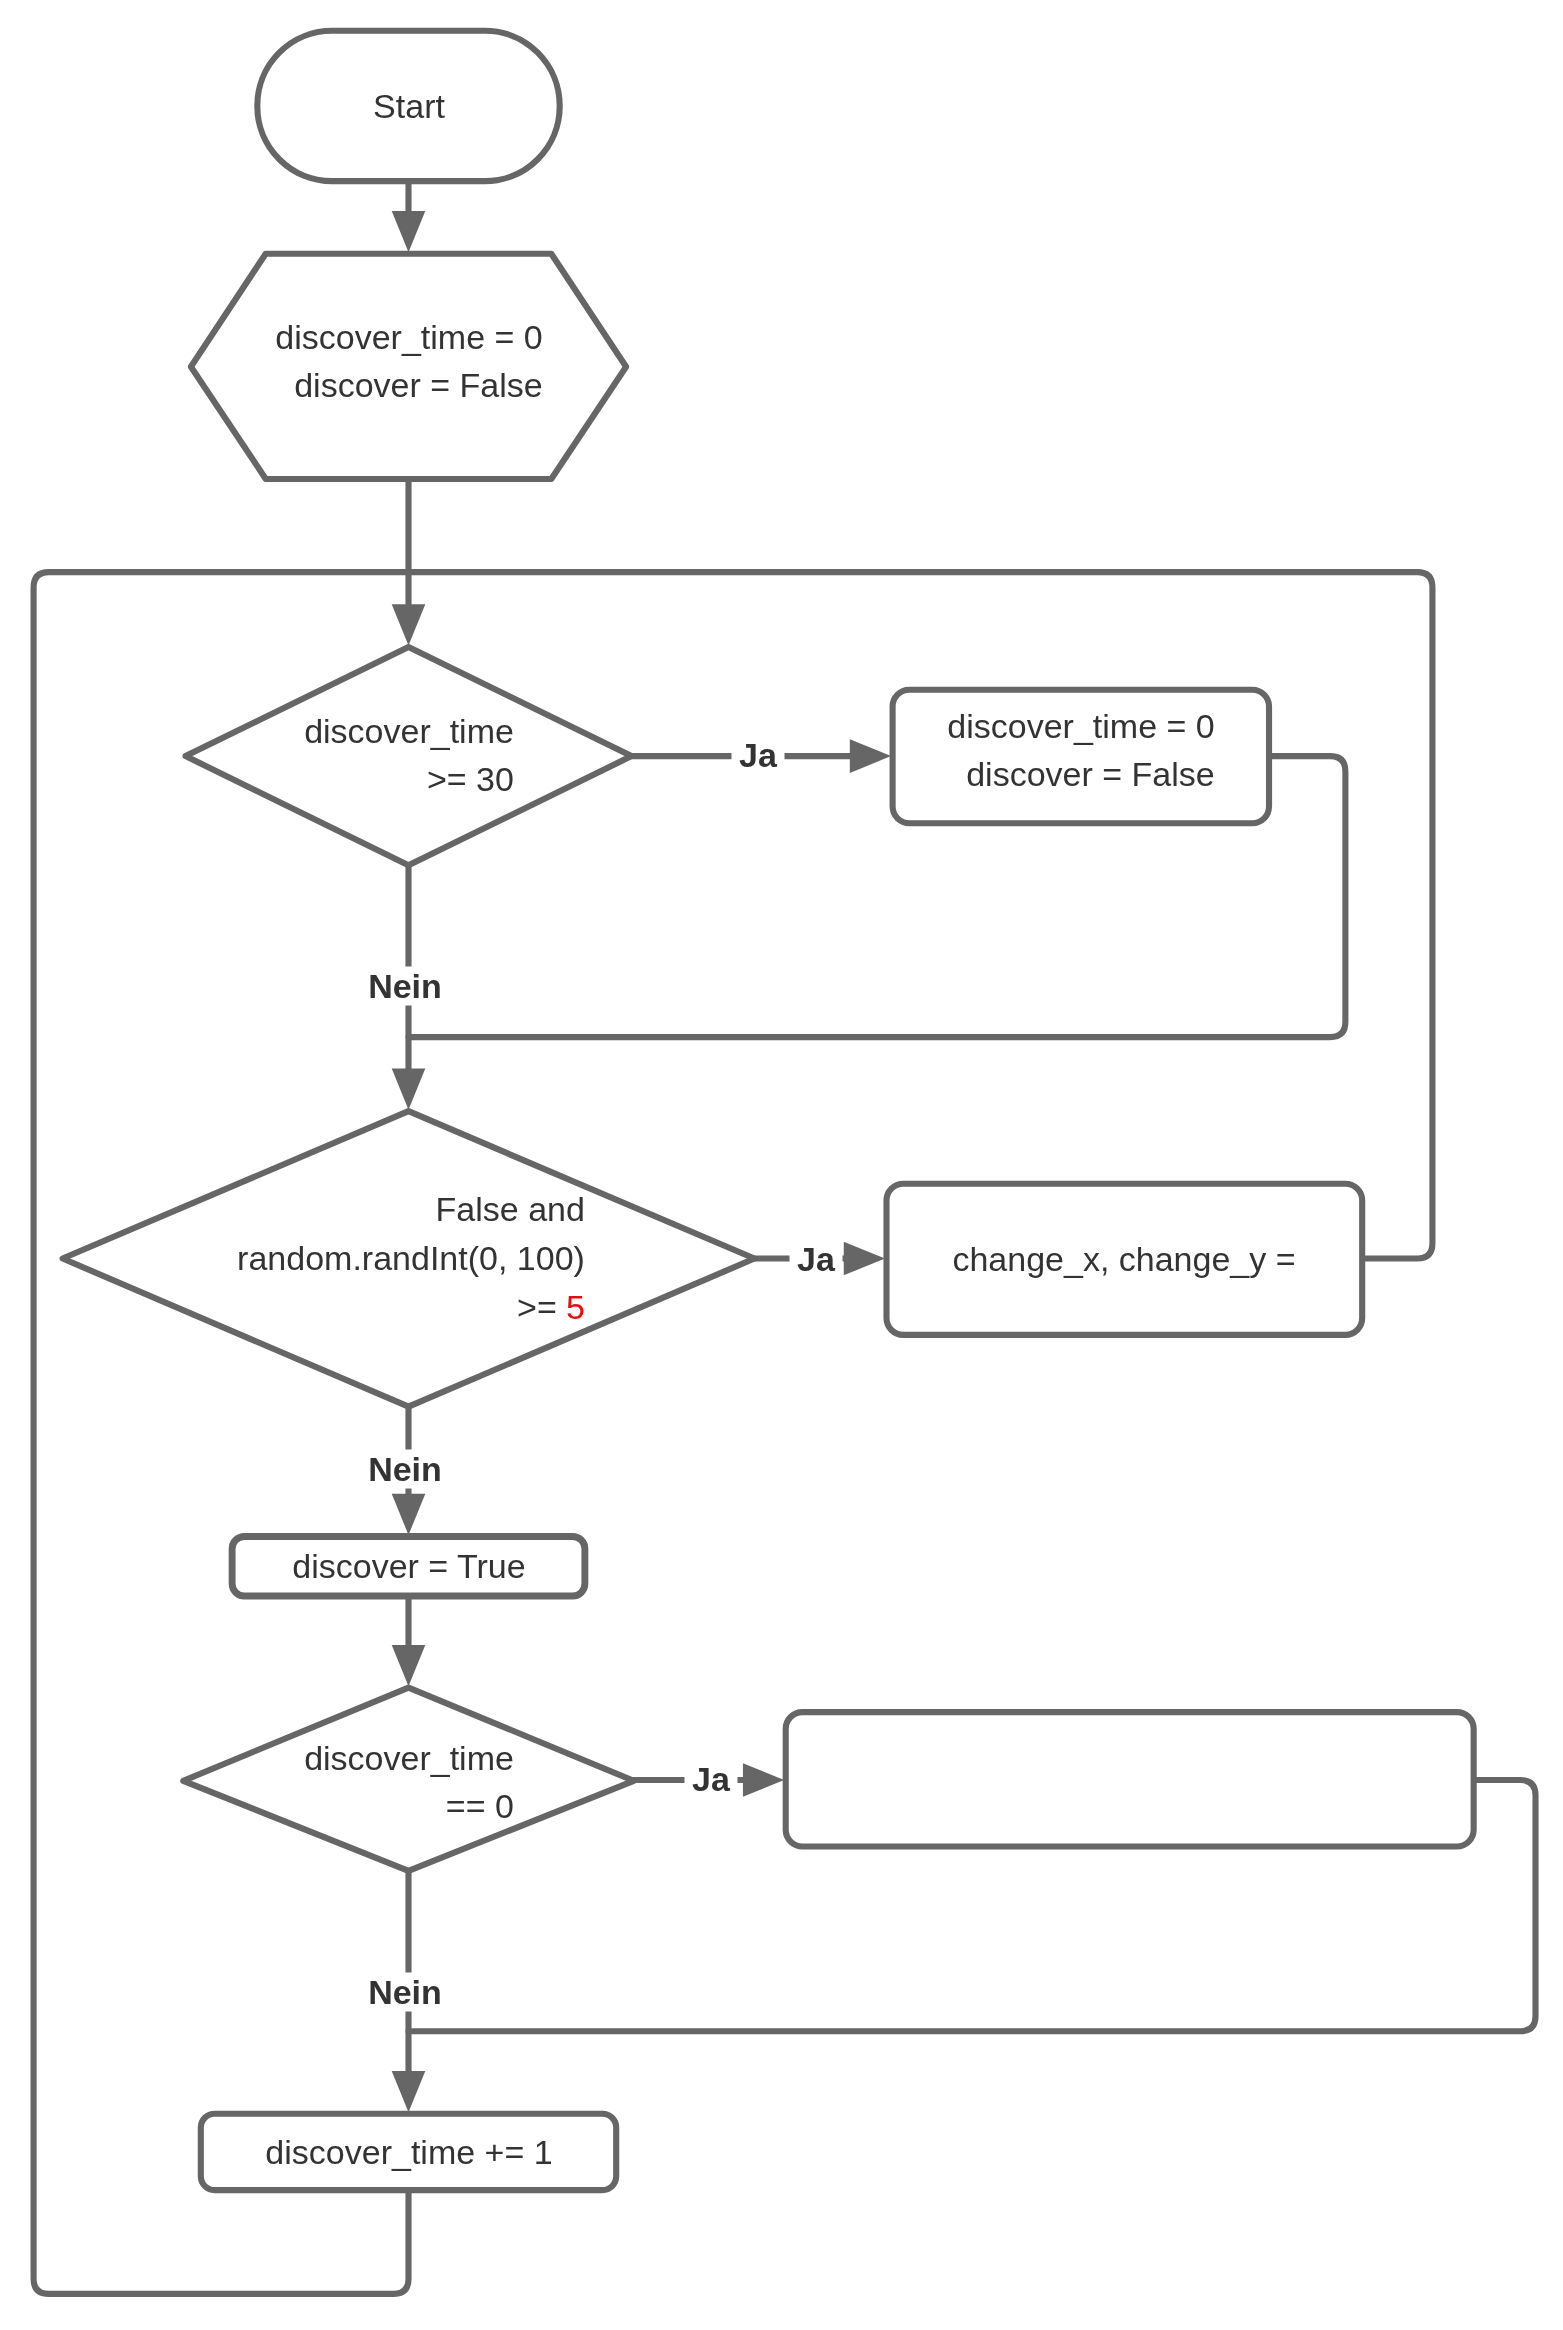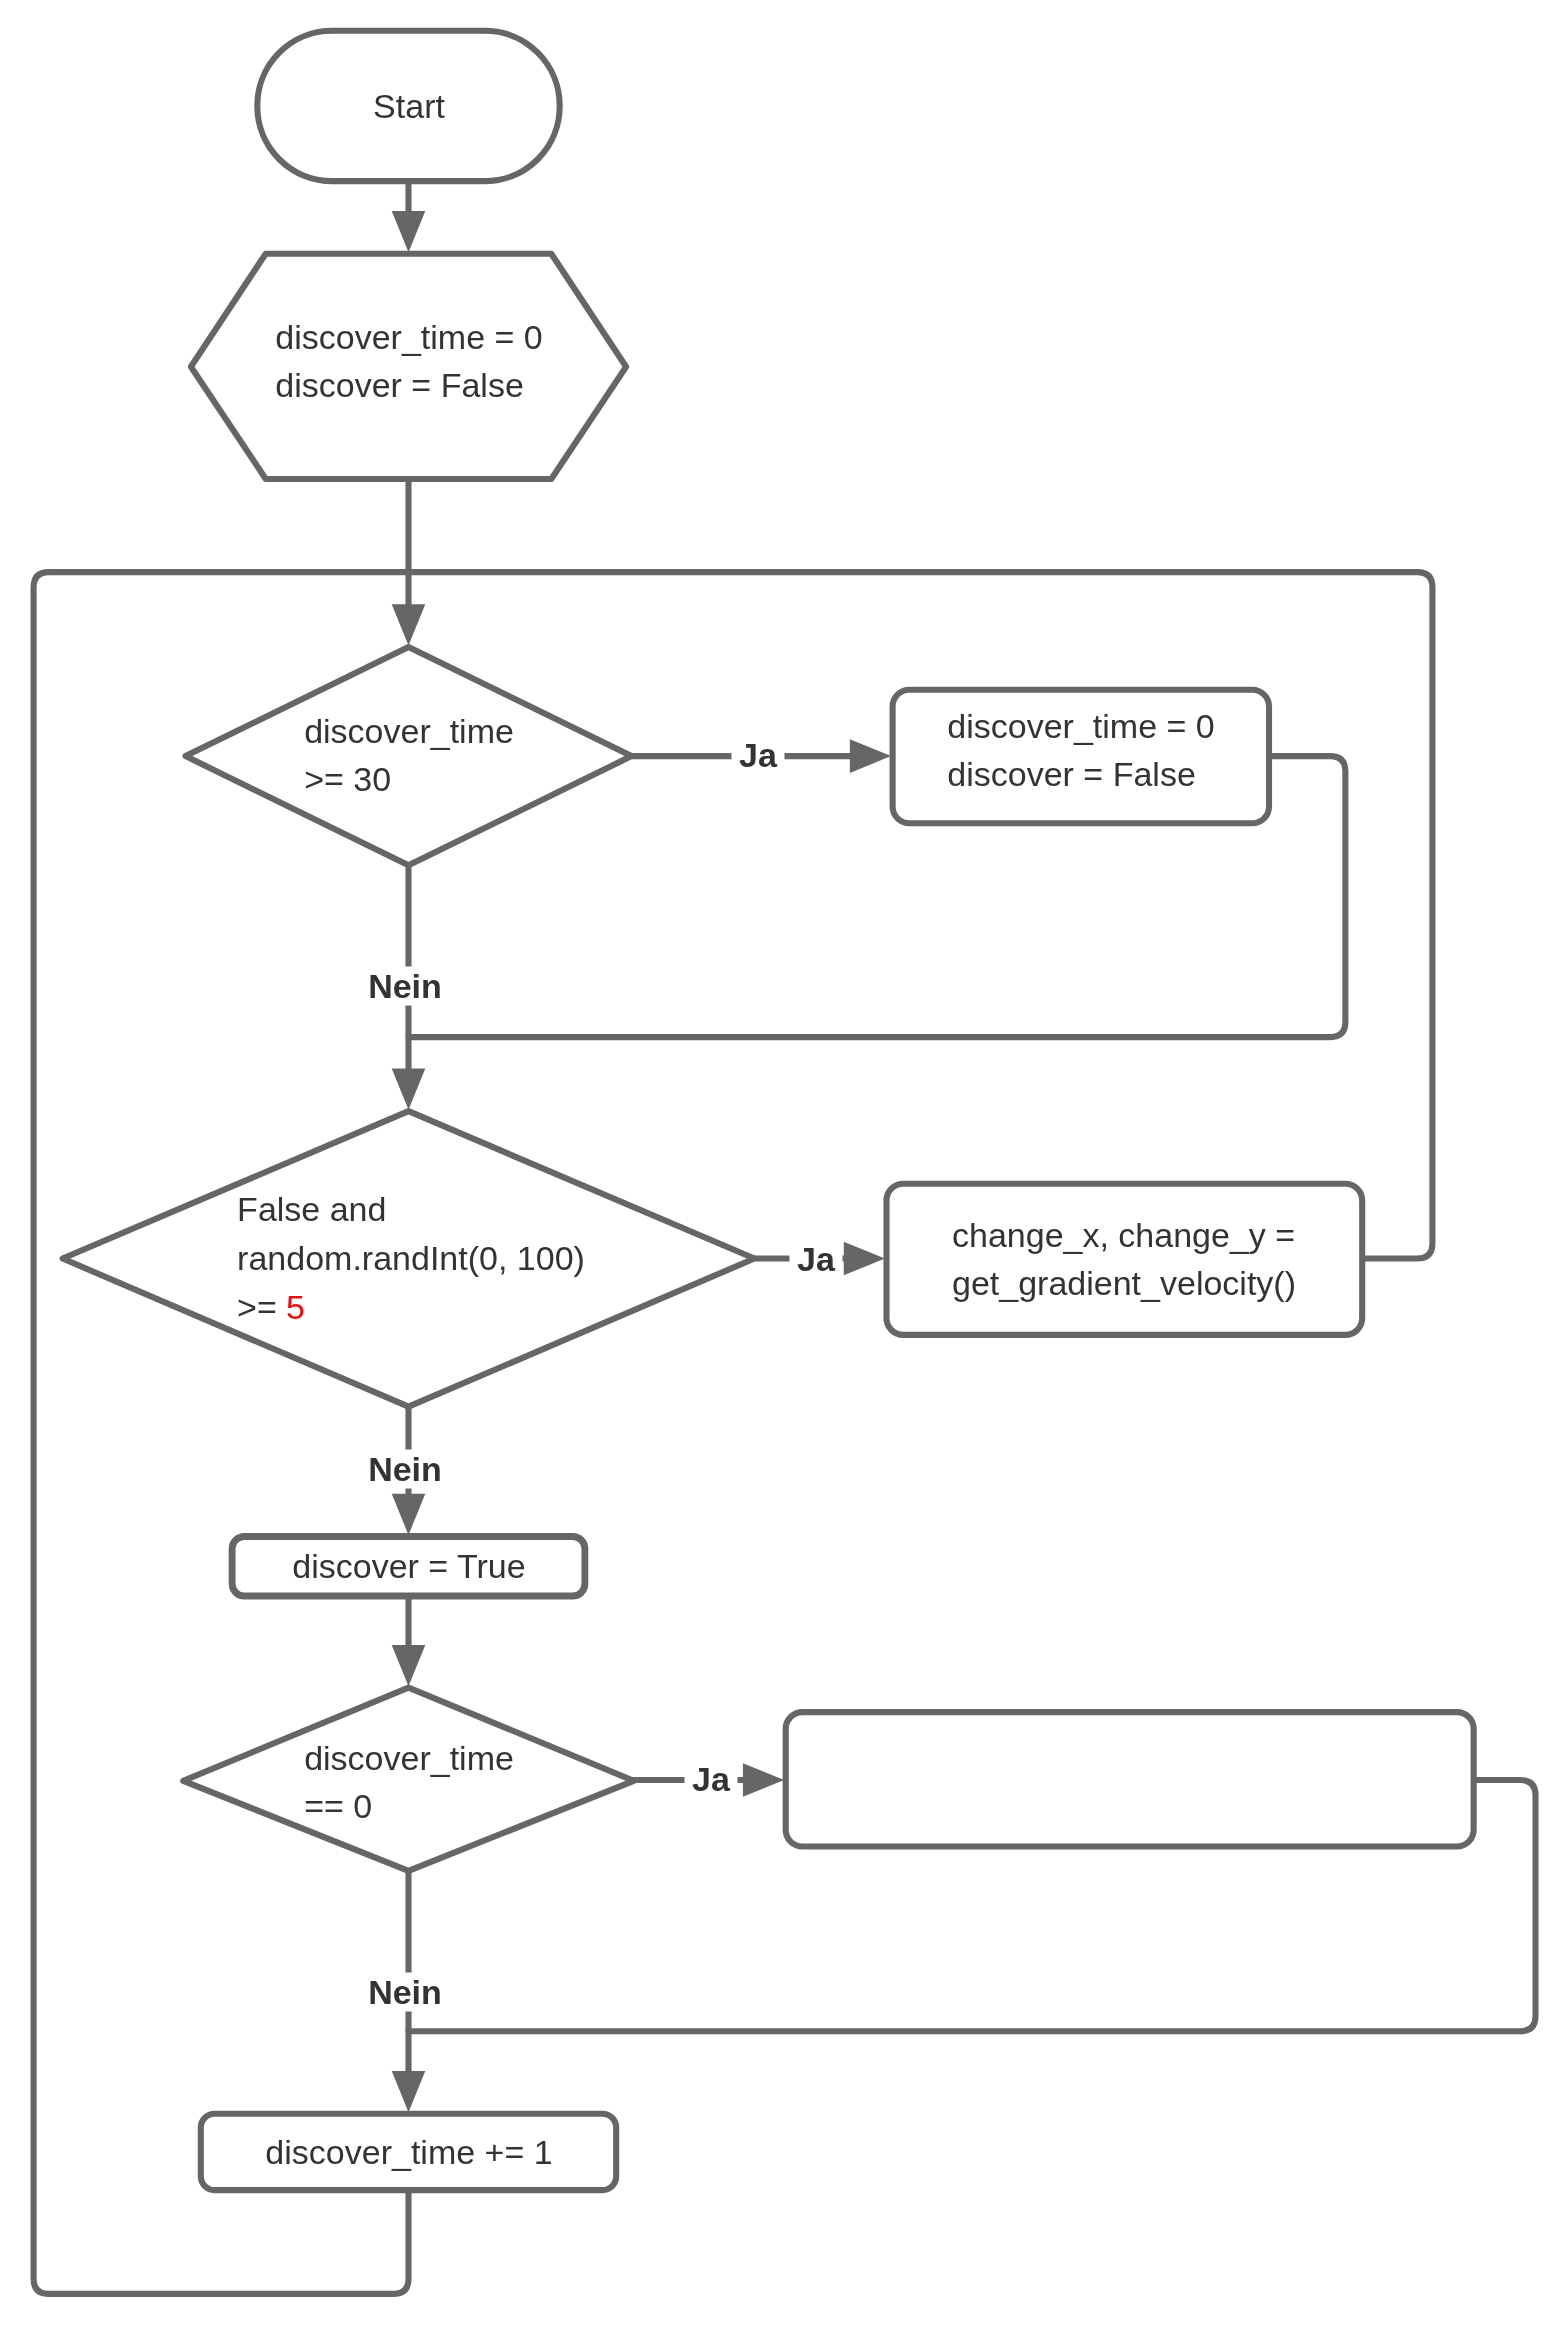--- a/index.html
+++ b/index.html
@@ -32,21 +32,21 @@
   .shape {
     fill: #ffffff;
     stroke: var(--stroke);
     stroke-width: 8;
     stroke-linejoin: round;
   }
   .shape.thick { stroke-width: 9; }
   .txt {
     position: absolute;
     transform: translate(-50%, -50%);
-    text-align: left;
+    text-align: right;
     font-size: 34px;
     line-height: 48px;
     white-space: nowrap;
     color: var(--text);
   }
   .txt.lh64 { line-height: 49px; }
   .lbl {
     position: absolute;
     transform: translate(-50%, -50%);
     font-size: 34px;
@@ -127,21 +127,20 @@
   <div class="txt lh64" style="left:411px; top:1258px">
     <div>False and</div>
     <div>random.randInt(0, 100)</div>
     <div>
       <span>&gt;=</span><span class="v-red">5</span>
     </div>
   </div>
 
   <div class="txt" style="left:1124px; top:1259px">
     <div>change_x, change_y =</div>
-    <div>get_gradient_velocity()</div>
   </div>
 
   <div class="txt" style="left:409px; top:1566px">discover = True</div>
 
   <div class="txt" style="left:409px; top:1782px">
     <div>discover_time</div>
     <div>== 0</div>
   </div>
 
 

